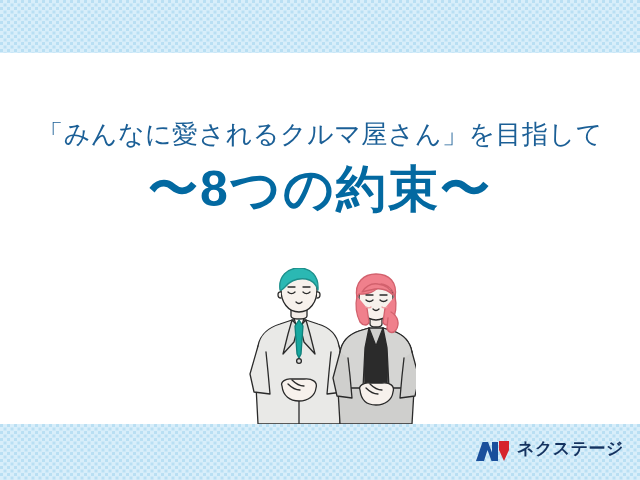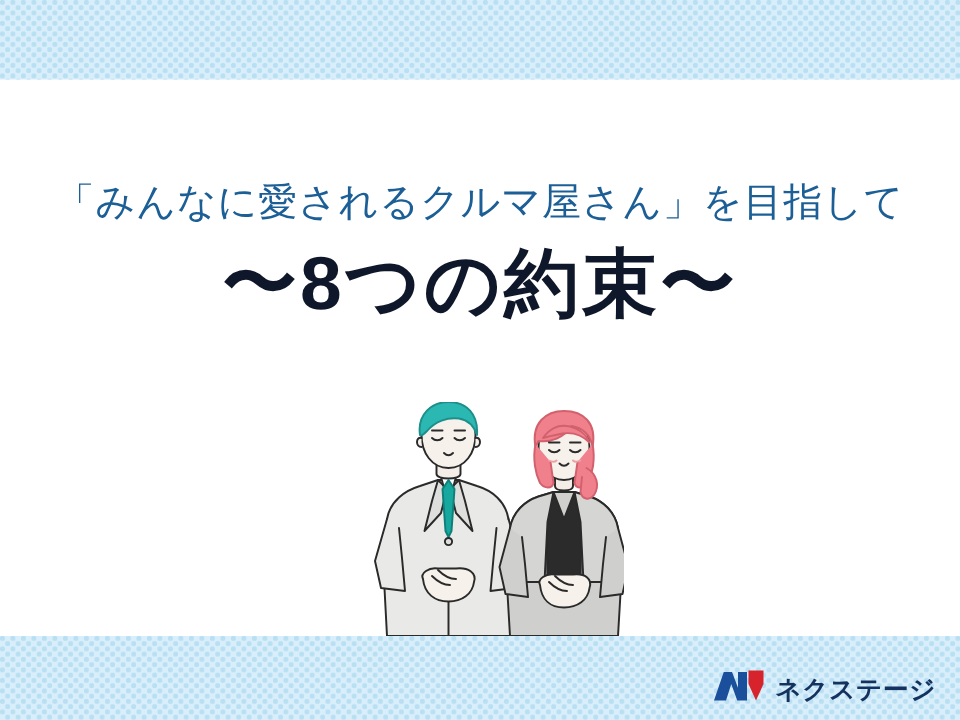--- a/index.html
+++ b/index.html
@@ -43,21 +43,21 @@
     letter-spacing:0.5px;
     color:#1b5f96;
     line-height:1.25;
     white-space:nowrap;
   }
   .headline-line2{
     margin-top:12px;
     font-size:50px;
     font-weight:700;
     letter-spacing:2px;
-    color:#0f172a;
+    color:#0369a1;
     line-height:1.05;
     white-space:nowrap;
   }
 
   
   .illustration{
     position:absolute;
     left:236px;
     top:268px;
     width:180px;
@@ -65,21 +65,21 @@
   }
   .illustration svg{display:block;}
 
   
   .footer-logo{
     position:absolute;
     right:16px;
     top:440px;
     height:28px;
     display:flex;
-    align-items:flex-end;
+    align-items:flex-start;
     gap:7px;
     padding-left:12px;
   }
   .logo-mark{width:34px;height:22px;display:block;}
   .logo-text{
     font-size:17px;
     font-weight:700;
     color:#14325f;
     letter-spacing:0.5px;
     line-height:1;

